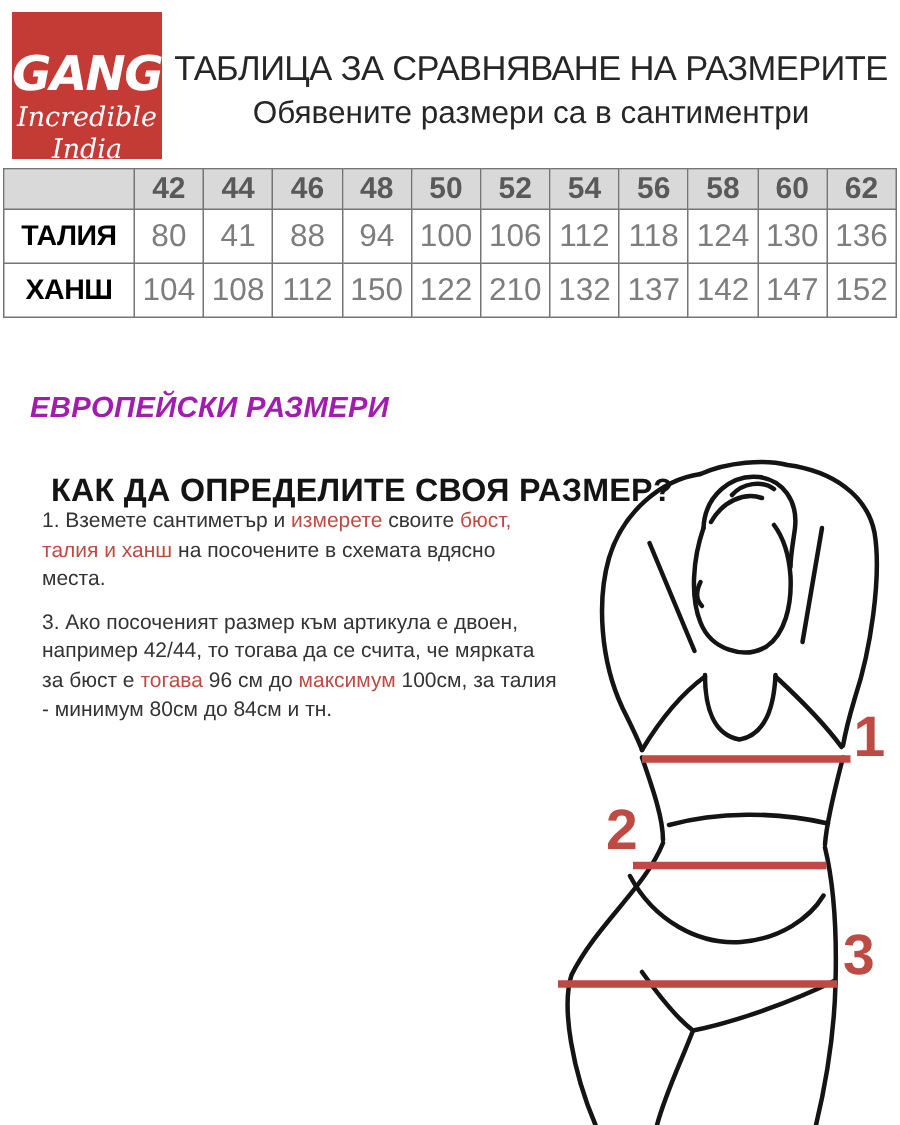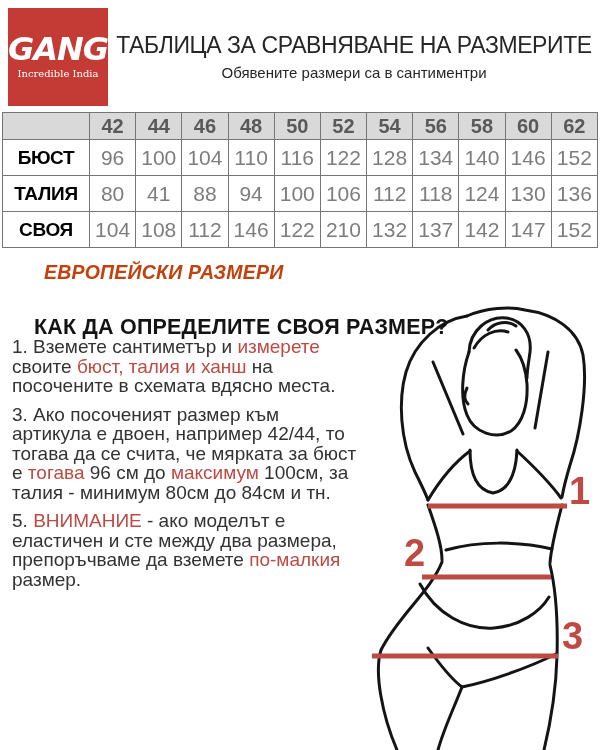--- a/index.html
+++ b/index.html
@@ -5,43 +5,43 @@
   html,body{margin:0;padding:0;}
   body{
     width:600px;height:750px;position:relative;overflow:hidden;background:#fff;
     font-family:"Liberation Sans",sans-serif;color:var(--text-dark,#2d2d2d);
   }
   
   .logo{position:absolute;left:8px;top:8px;width:100px;height:98px;
     background:var(--brand-red,#c43b36);color:#fff;text-align:center;}
   .logo-name{font-family:"DejaVu Sans",sans-serif;font-style:italic;font-weight:bold;
     font-size:32px;letter-spacing:-1px;margin-top:25px;line-height:32px;}
-  .logo-tagline{font-family:"DejaVu Serif",serif;font-size:10px;margin-top:3px;}
+  .logo-tagline{font-family:"DejaVu Serif",serif;font-style:italic;font-size:18px;margin-top:3px;}
   
   .titles{position:absolute;left:110px;top:32px;width:488px;text-align:center;color:#262626;}
   .title{font-size:23px;letter-spacing:-0.4px;white-space:nowrap;}
-  .subtitle{font-size:15px;margin-top:5px;white-space:nowrap;}
+  .subtitle{font-size:21px;margin-top:5px;white-space:nowrap;}
   
   .size-table{position:absolute;top:112px;left:2px;width:596px;border-collapse:collapse;table-layout:fixed;padding-left:44px;}
   .size-table th,.size-table td{border:1.6px solid var(--table-border,#757575);text-align:center;padding:0;overflow:hidden;}
   .size-table thead th{background:var(--table-header-bg,#d9d9d9);color:var(--table-header-text,#595959);
     font-size:20px;height:26px;font-weight:bold;}
   .size-table th.corner{width:86px;}
   .size-table tbody th{background:#fff;color:#000;font-size:19px;font-weight:bold;height:35px;letter-spacing:-0.3px;}
   .size-table tbody td{color:var(--table-value-text,#7d7d7d);font-size:21px;}
   
   .legend-row{position:absolute;top:261px;left:20px;right:16px;display:flex;
     justify-content:space-between;align-items:baseline;}
   .legend{font-size:16px;color:#333;white-space:nowrap;}
   .legend-label{font-weight:bold;color:#0d0d0d;font-size:17px;margin-right:7px;letter-spacing:0.2px;}
   .rednum{color:var(--brand-red,#c43b36);font-weight:bold;}
-  .eu-sizes{font-weight:bold;font-style:italic;font-size:19.5px;color:#c2410c;letter-spacing:0.2px;white-space:nowrap;margin-left:24px;}
+  .eu-sizes{font-weight:bold;font-style:italic;font-size:19.5px;color:#a21caf;letter-spacing:0.2px;white-space:nowrap;}
   
   .how-heading{position:absolute;top:301px;left:20px;margin:14px;font-size:21.5px;color:#141414;letter-spacing:0.2px;white-space:nowrap;}
-  .steps{position:absolute;top:337px;left:2px;width:356px;font-size:19px;line-height:19.5px;color:#333;}
+  .steps{position:absolute;top:337px;left:18px;width:356px;font-size:14px;line-height:19.5px;color:#333;}
   .step{margin:0 0 9px 10px;}
   .red{color:var(--accent-red,#bd4a43);}
   
   .figure{position:absolute;left:370px;top:300px;width:230px;height:450px;}
   .figure path{fill:none;stroke:#141414;stroke-width:3;stroke-linecap:round;stroke-linejoin:round;}
   .figure line{stroke:var(--accent-red,#bd4a43);stroke-width:5;}
   .figure text{fill:var(--accent-red,#bd4a43);font-size:38px;font-weight:bold;
     font-family:"Liberation Sans",sans-serif;}
 </style>
 </head>
@@ -69,74 +69,59 @@
         <th>52</th>
         <th>54</th>
         <th>56</th>
         <th>58</th>
         <th>60</th>
         <th>62</th>
       </tr>
     </thead>
     <tbody>
       <tr>
-        <th>БЮСТ</th>
-        <td>96</td>
-        <td>100</td>
-        <td>104</td>
-        <td>110</td>
-        <td>116</td>
-        <td>122</td>
-        <td>128</td>
-        <td>134</td>
-        <td>140</td>
-        <td>146</td>
-        <td>152</td>
-      </tr>
-      <tr>
         <th>ТАЛИЯ</th>
         <td>80</td>
         <td>41</td>
         <td>88</td>
         <td>94</td>
         <td>100</td>
         <td>106</td>
         <td>112</td>
         <td>118</td>
         <td>124</td>
         <td>130</td>
         <td>136</td>
       </tr>
       <tr>
-        <th>СВОЯ</th>
+        <th>ХАНШ</th>
         <td>104</td>
         <td>108</td>
         <td>112</td>
-        <td>146</td>
+        <td>150</td>
         <td>122</td>
         <td>210</td>
         <td>132</td>
         <td>137</td>
         <td>142</td>
         <td>147</td>
         <td>152</td>
       </tr>
     </tbody>
   </table>
 
 <div class="legend-row">
   <div class="eu-sizes">ЕВРОПЕЙСКИ РАЗМЕРИ</div>
 </div>
 
 <h2 class="how-heading">КАК ДА ОПРЕДЕЛИТЕ СВОЯ РАЗМЕР?</h2>
 
 <div class="steps">
     <p class="step"><span>1. Вземете сантиметър и </span><span class="red">измерете</span><span> своите </span><span class="red">бюст, талия и ханш</span><span> на посочените в схемата вдясно места.</span></p>
     <p class="step"><span>3. Ако посоченият размер към артикула е двоен, например 42/44, то тогава да се счита, че мярката за бюст е </span><span class="red">тогава</span><span> 96 см до </span><span class="red">максимум</span><span> 100см, за талия - минимум 80см до 84см и тн.</span></p>
-    <p class="step"><span>5. </span><span class="red">ВНИМАНИЕ</span><span> - ако моделът е еластичен и сте между два размера, препоръчваме да вземете </span><span class="red">по-малкия</span><span> размер.</span></p>
   </div>
 
 <svg class="figure" viewBox="0 0 230 450">
 
   <g>
     <path d="M97,16 C70,20 45,42 36,72 C28,100 30,140 45,172 C50,182 55,192 58,200"></path>
     <path d="M97,16 C115,8 140,6 155,10 C185,14 208,30 213,55 C218,85 210,135 200,165 C197,175 194,186 192,197"></path>
     <path d="M118,30 C125,22 138,20 146,26"></path>
     <path d="M63,62 C74,88 84,112 93,134"></path>
     <path d="M178,52 C173,82 169,106 165,128"></path>

